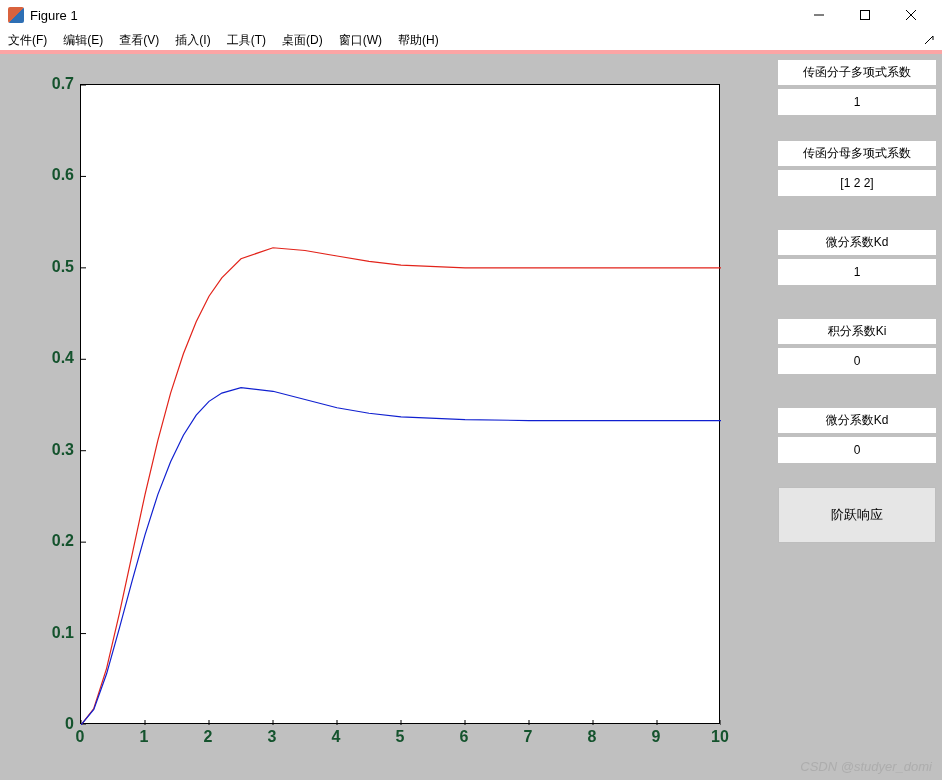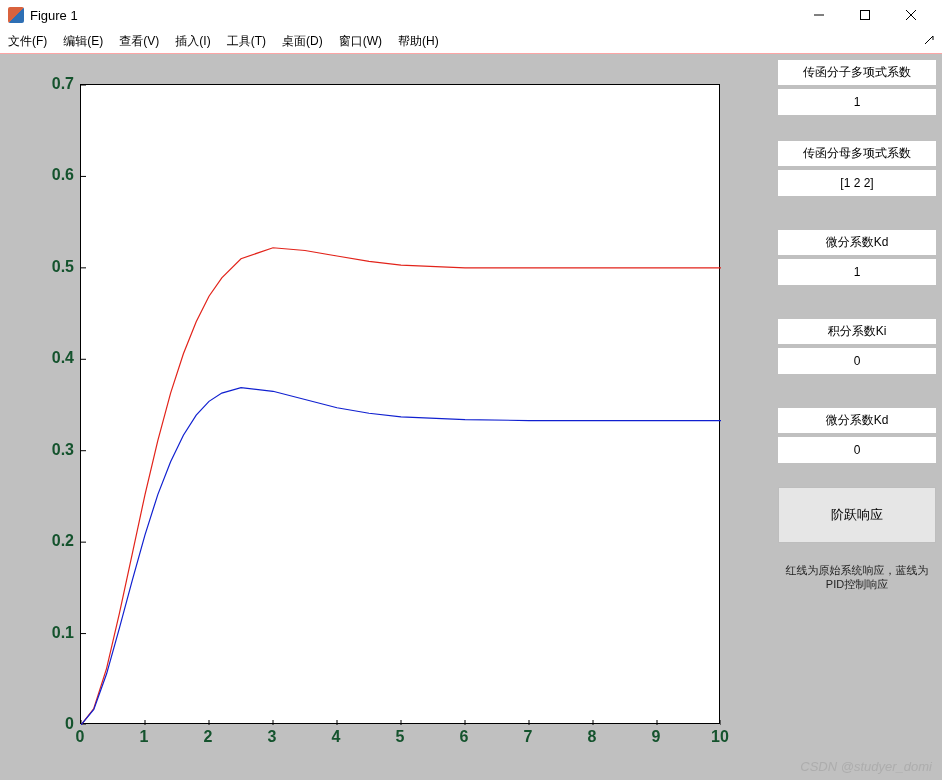--- a/index.html
+++ b/index.html
@@ -10,21 +10,21 @@
   .titlebar { display: flex; align-items: center; height: 30px; background: #fff; padding: 0 8px; }
   .titlebar .appicon { width: 16px; height: 16px; margin-right: 6px; position: relative; }
   .titlebar .appicon .micon { width: 16px; height: 16px; background: linear-gradient(135deg,#d9623d 0 50%,#2e6fb4 50% 100%); border-radius: 2px; }
   .titlebar .title { flex: 0 0 auto; font-size: 13px; }
   .titlebar .spacer { flex: 1; }
   .winbtns { display: flex; gap: 0; }
   .winbtn { width: 46px; height: 30px; display: flex; align-items: center; justify-content: center; }
   .winbtn svg { width: 10px; height: 10px; stroke: #000; stroke-width: 1; fill: none; }
 
   
-  .menubar { display: flex; align-items: center; height: 24px; padding: 0 8px; gap: 16px; background: #fff; border-bottom: 1px solid #fca5a5; position: relative; }
+  .menubar { display: flex; align-items: center; height: 24px; padding: 0 8px; gap: 16px; background: #fff; border-bottom: 4px solid #fca5a5; position: relative; }
   .menubar .menuitem { cursor: default; }
   .menubar .dropdown-arrow { position: absolute; right: 8px; top: 4px; }
 
   
   .client { display: flex; height: calc(780px - 30px - 24px); background: silver; }
 
   
   .plotpanel { flex: 1; position: relative; }
   .plotbox { position: absolute; background: #fff; border: 1px solid #000; }
   .ticklabel-x, .ticklabel-y { position: absolute; font-size: 16px; color: #14532d; font-weight: bold; }
@@ -153,17 +153,16 @@
       <div class="lbl">积分系数Ki</div>
       <div class="field">0</div>
     </div>
     <div class="group" style="margin-top:18px">
       <div class="lbl">微分系数Kd</div>
       <div class="field">0</div>
     </div>
     <div class="group" style="margin-top:8px">
       <div class="stepbtn">阶跃响应</div>
     </div>
-    <div class="note">红线为原始系统响应，蓝线为PID控制响应</div>
   </div>
 </div>
 
 <div class="watermark">CSDN @studyer_domi</div>
 
 </body></html>

